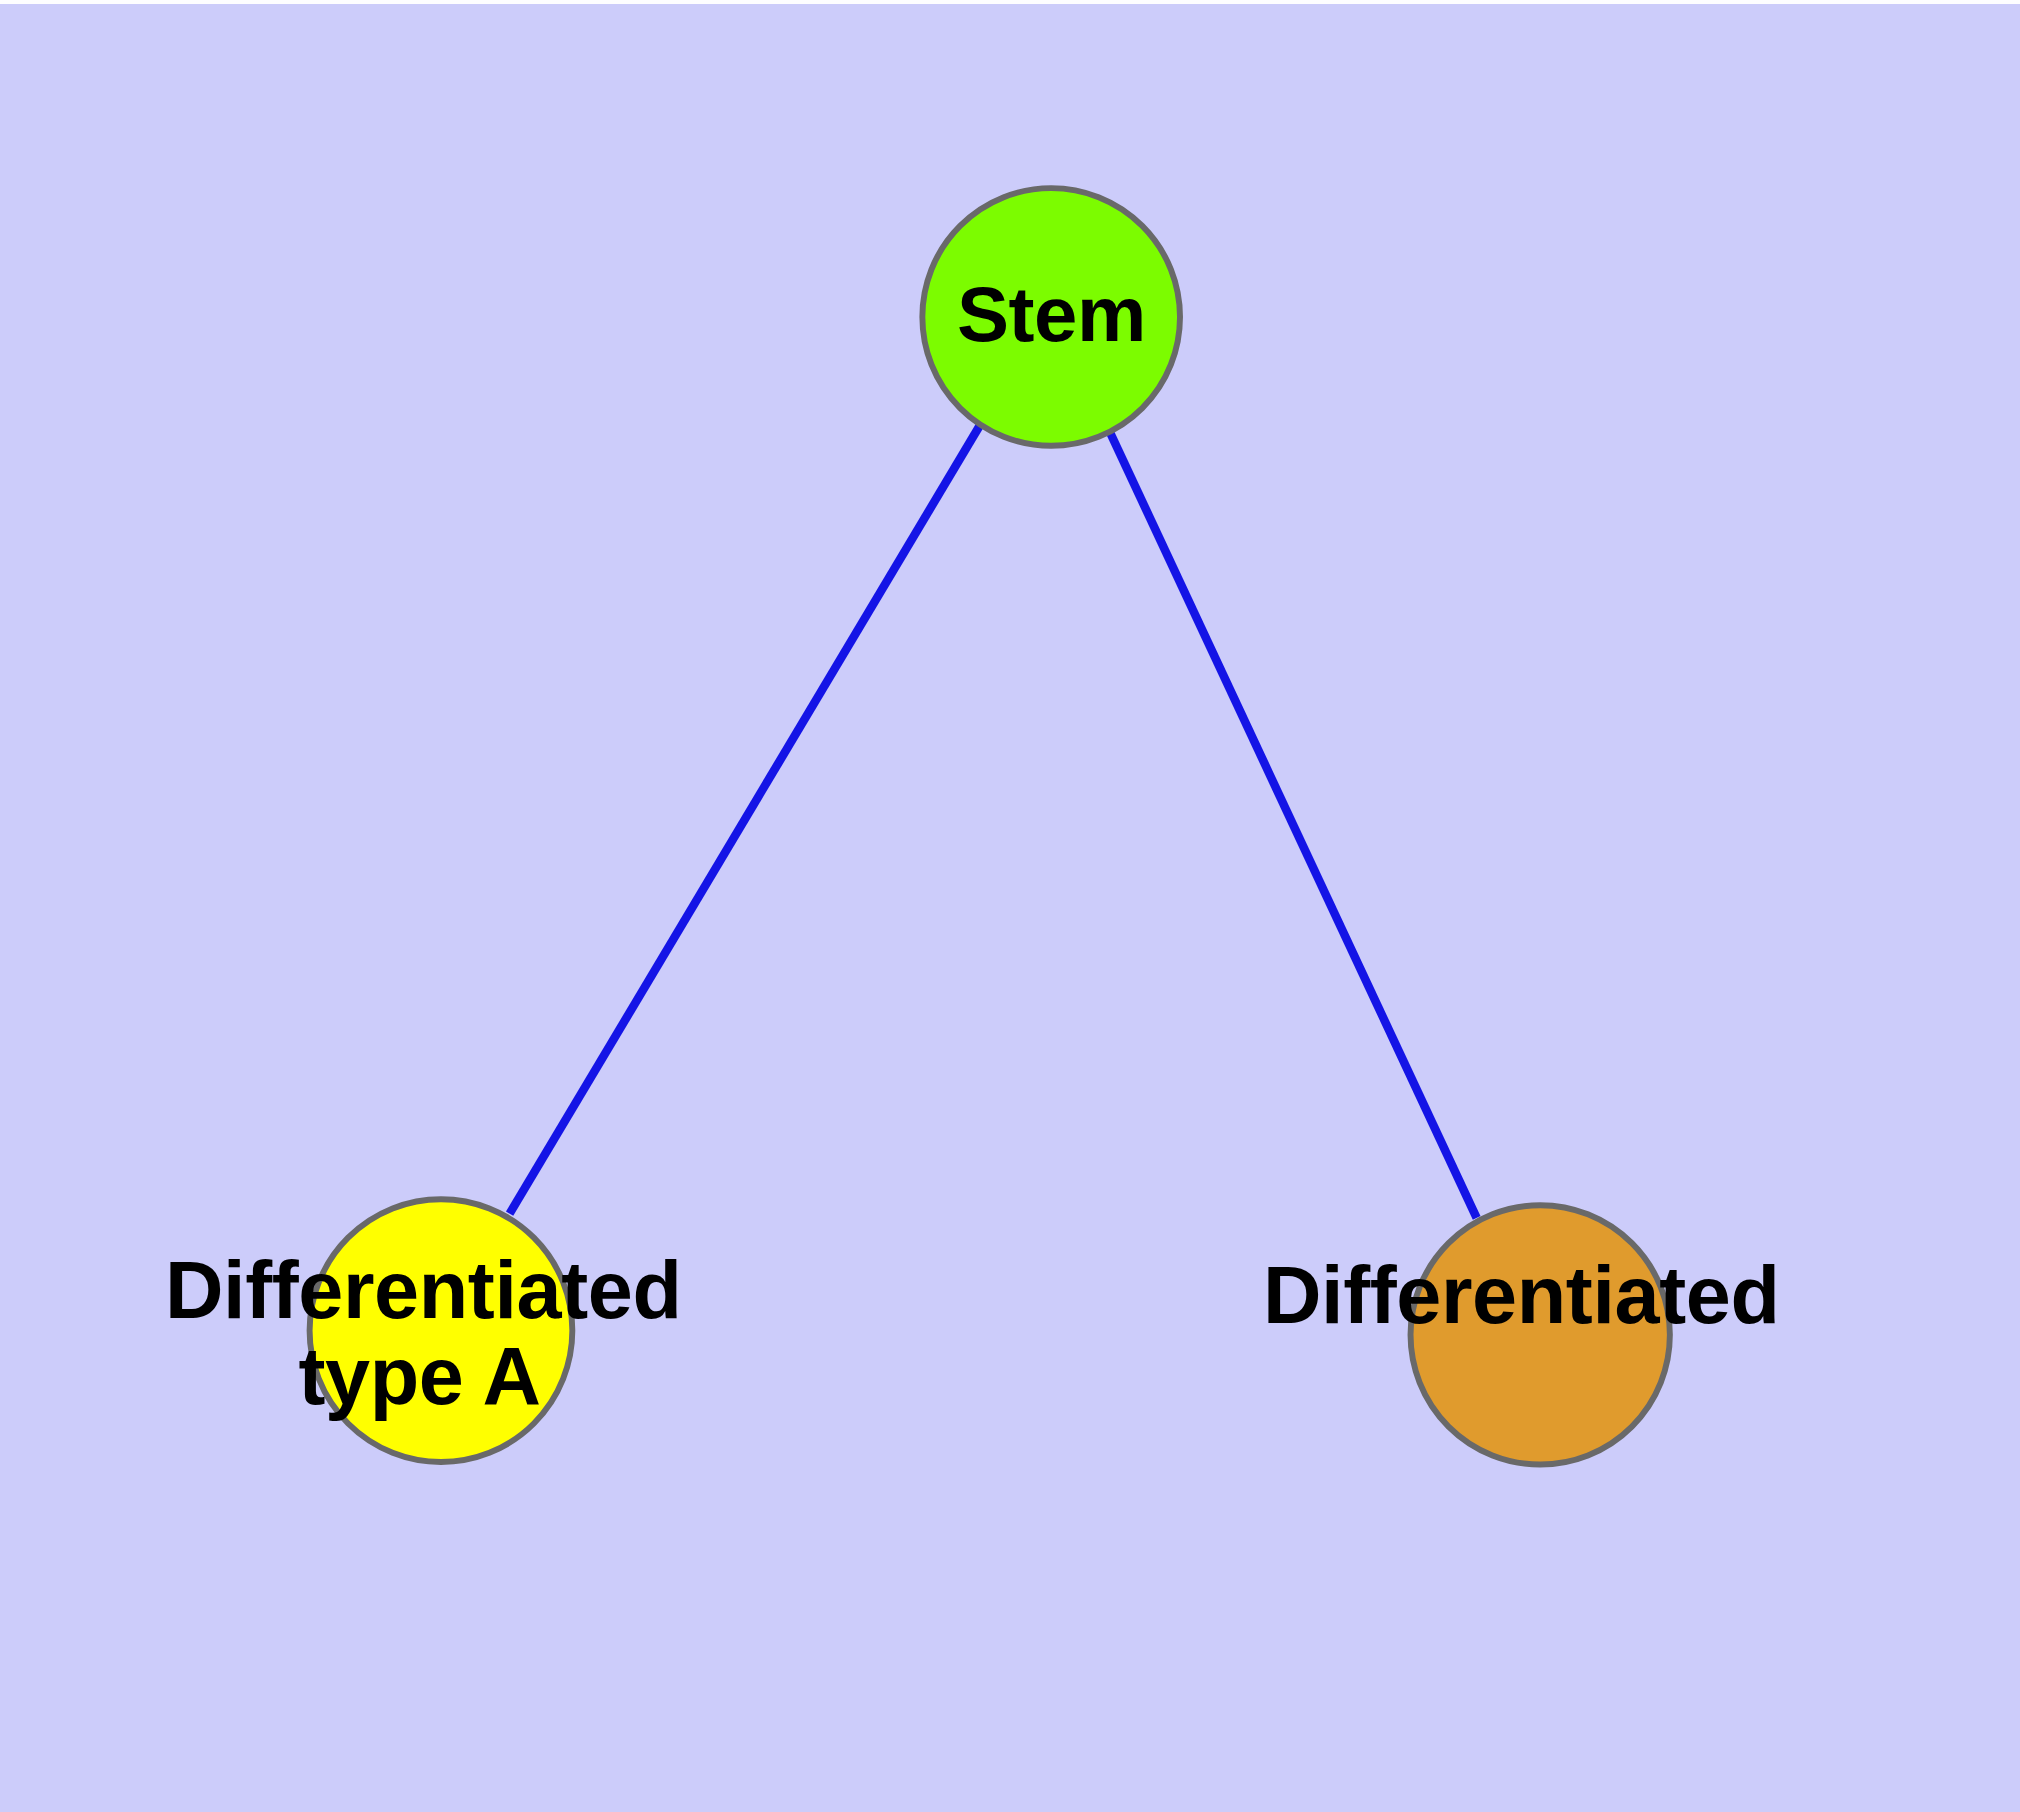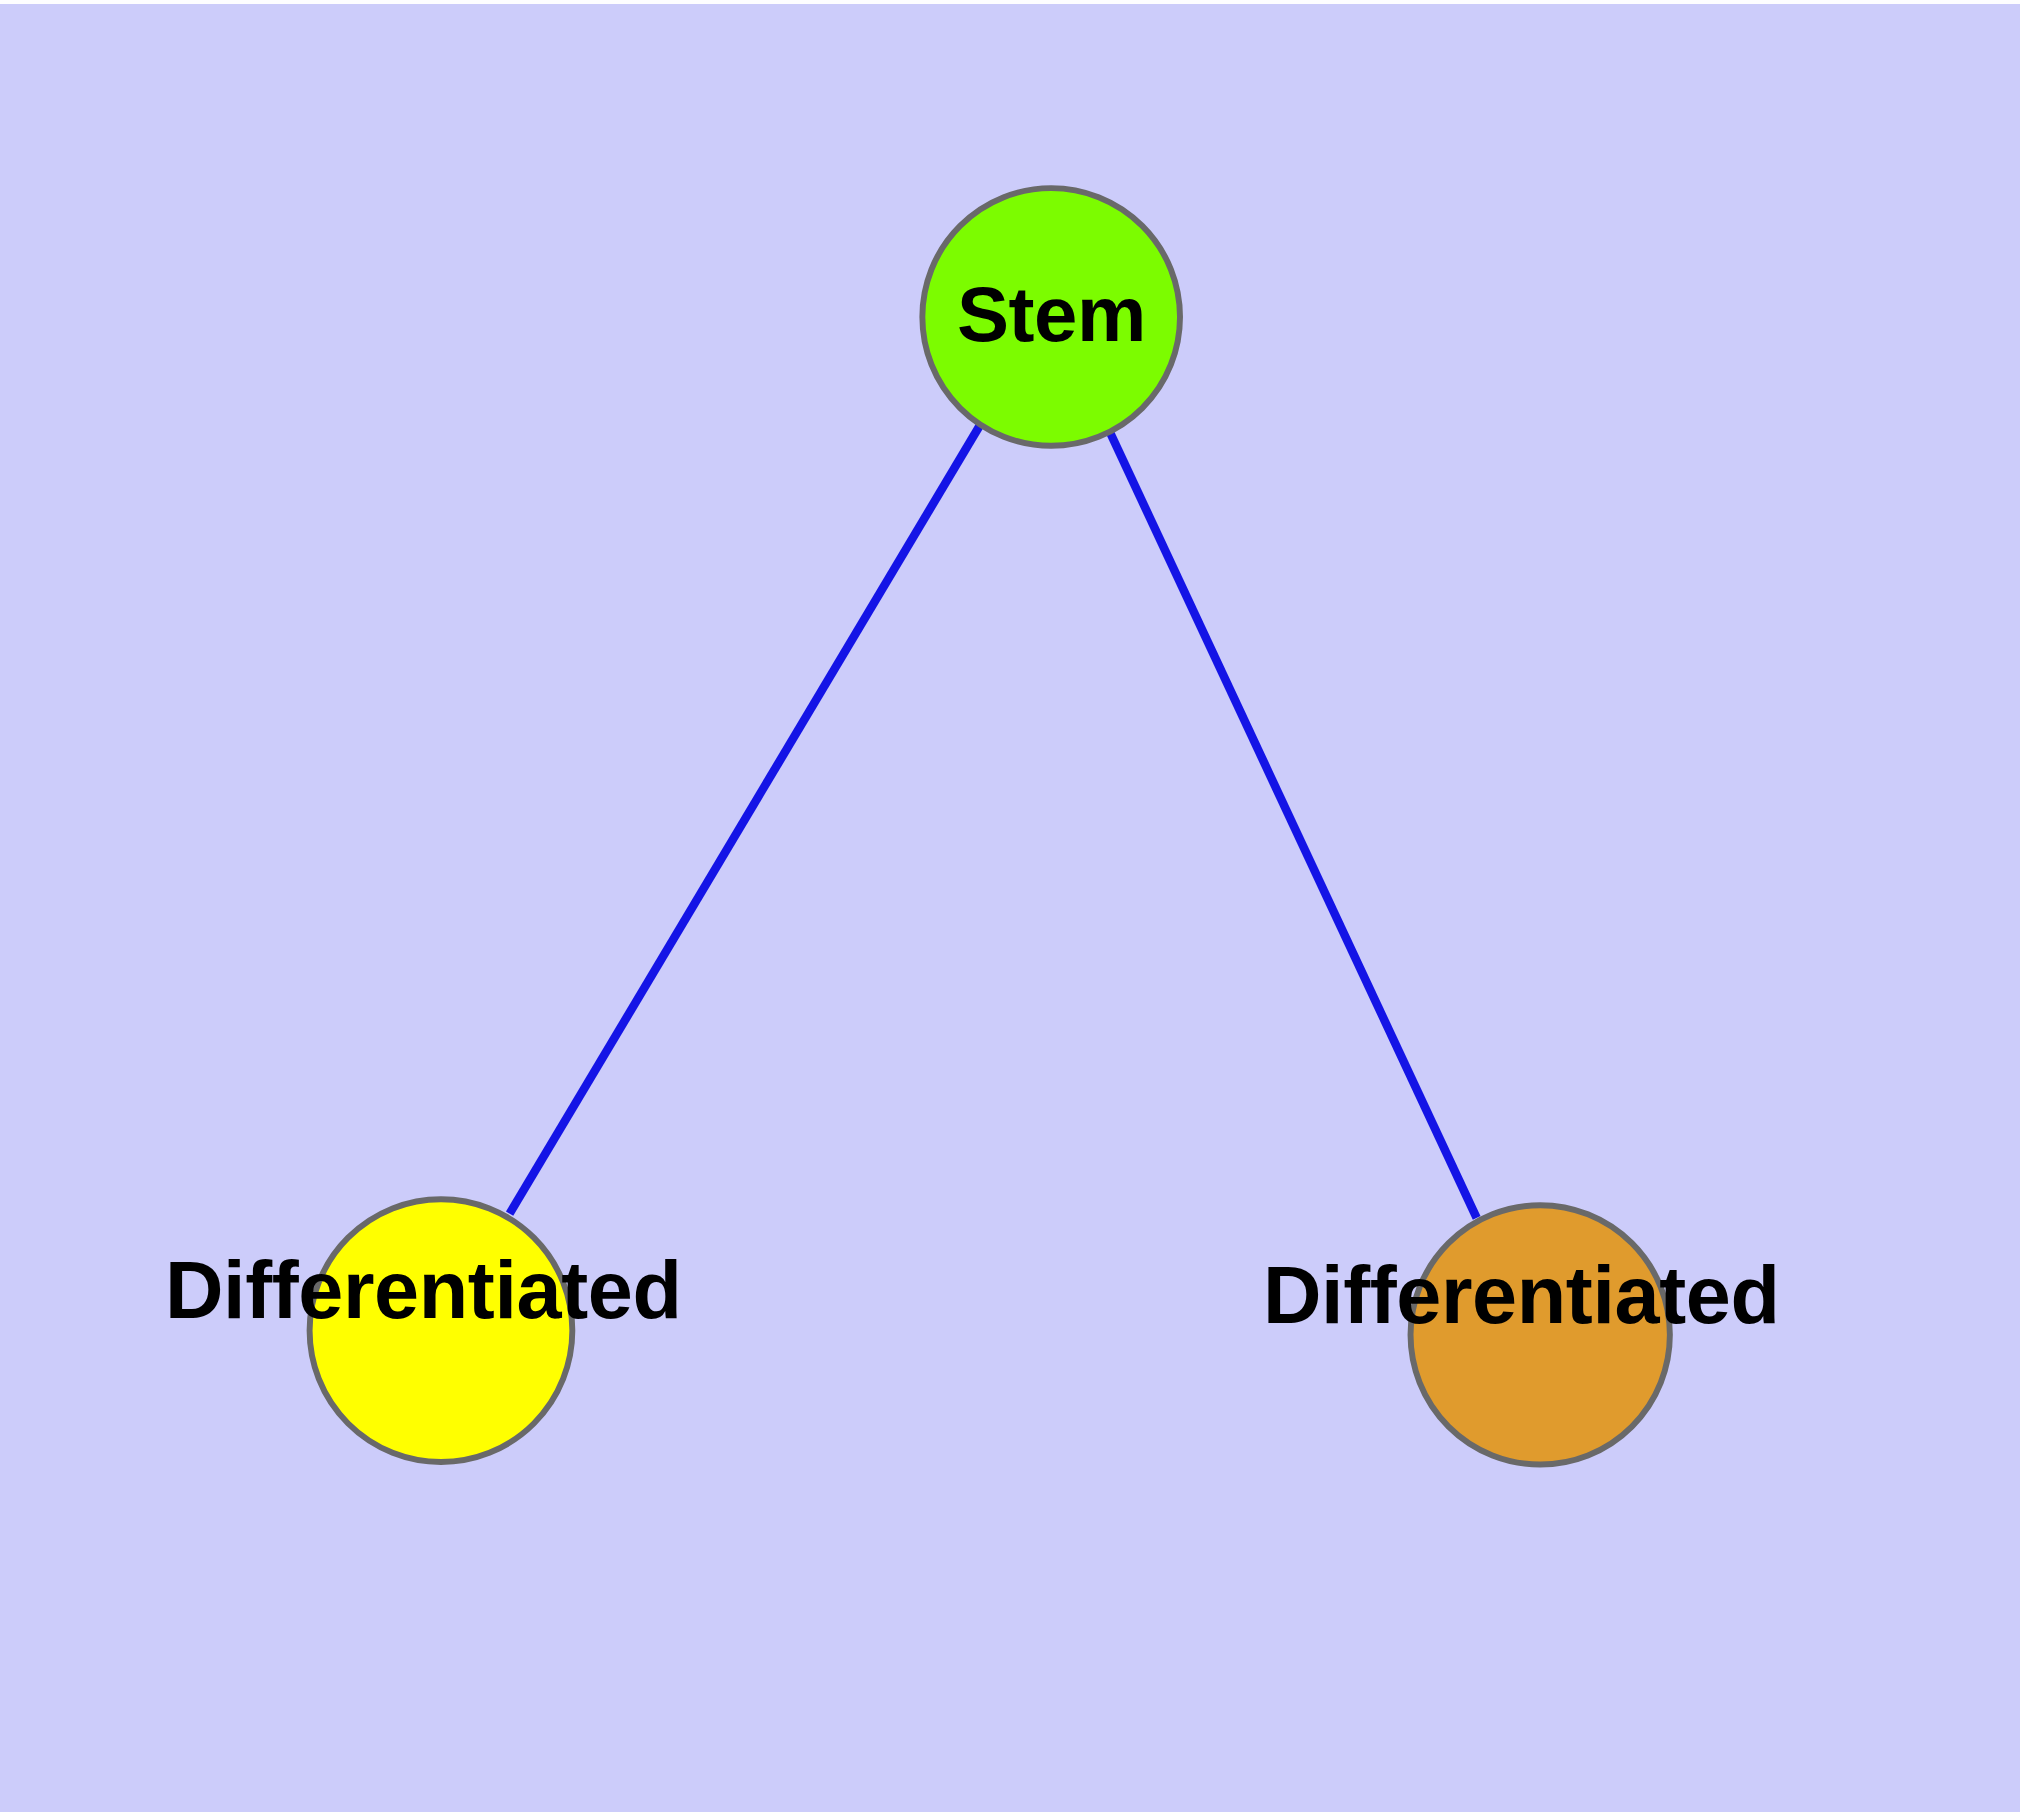--- a/index.html
+++ b/index.html
@@ -74,18 +74,18 @@
 
     <g>
       <circle cx="1240" cy="374" r="152" fill="#7cfc00" stroke="#696969" stroke-width="7"></circle>
       <circle cx="520" cy="1570" r="155" fill="#ffff00" stroke="#696969" stroke-width="7"></circle>
       <circle cx="1817" cy="1575" r="153" fill="#e09b2d" stroke="#696969" stroke-width="7"></circle>
     </g>
   </svg>
 
   <div class="node-label" id="label-stem" style="color: rgb(0, 0, 0);">Stem</div>
 
-  <div class="node-label" id="label-diff-a" style="color: rgb(0, 0, 0);"><span>Differentiated</span><br></div>
+  <div class="node-label" id="label-diff-a" style="color: rgb(0, 0, 0);"><span>Differentiated</span><br><span>type A</span></div>
 
   <div class="node-label" id="label-diff-b" style="color: rgb(0, 0, 0);"><span>Differentiated</span><br></div>
 
 </div>
 
 
 </body></html>

